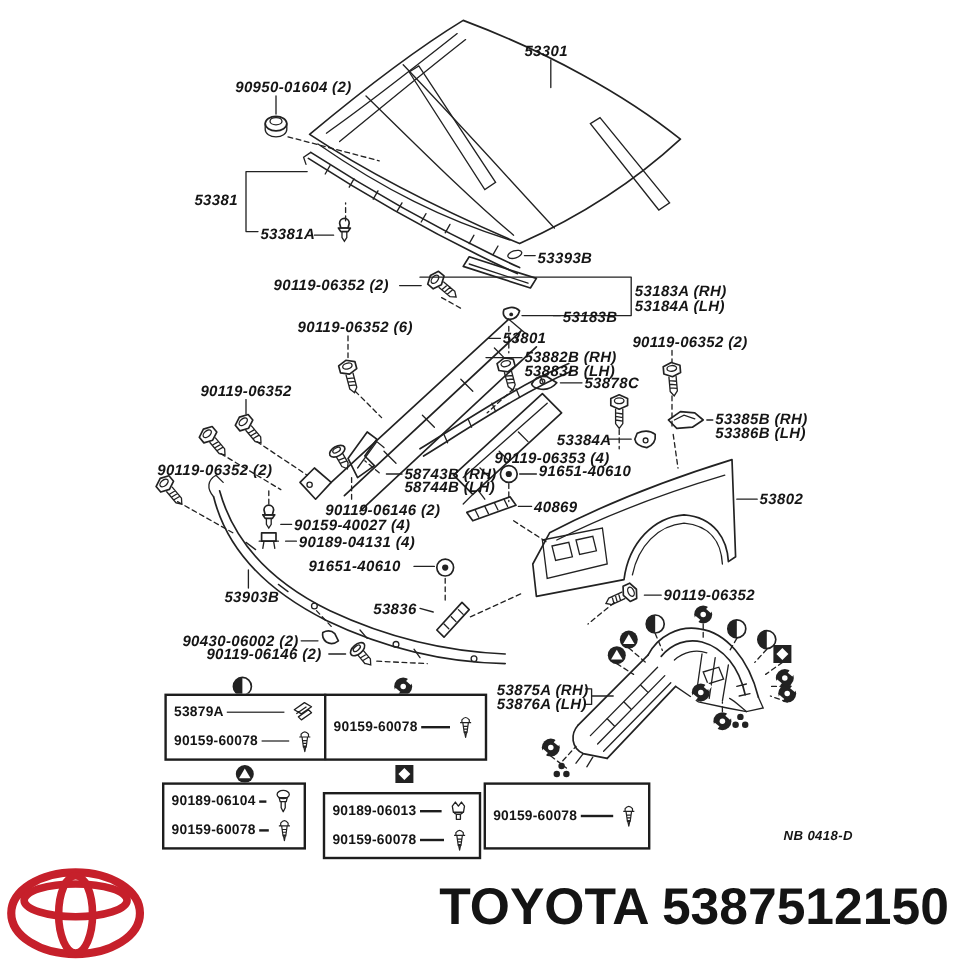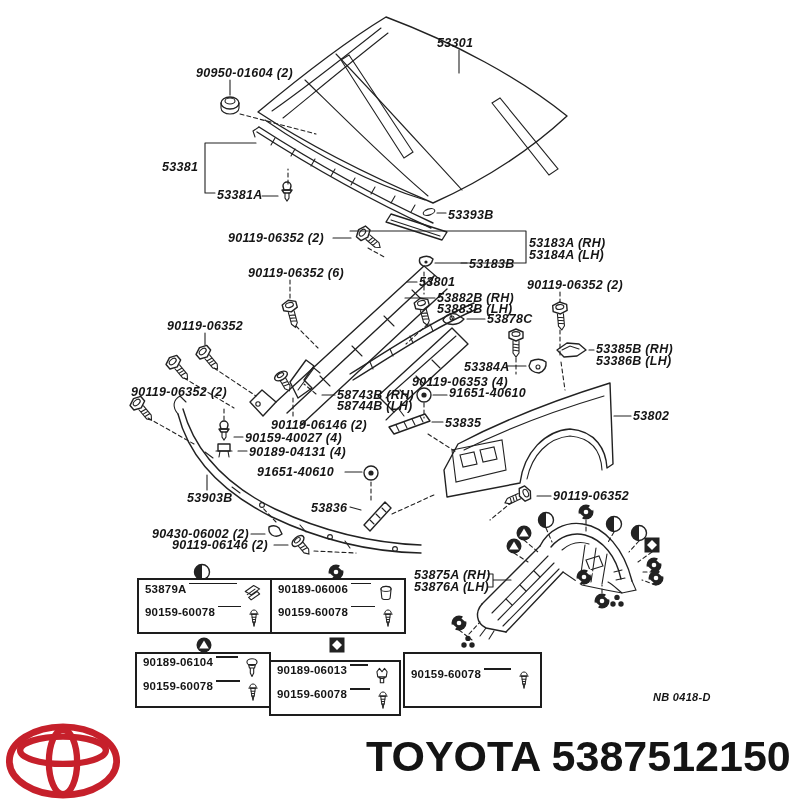--- a/index.html
+++ b/index.html
@@ -3,21 +3,21 @@
 <meta charset="utf-8">
 <style>
   html,body{margin:0;padding:0;background:#fff;}
   .canvas{position:relative;width:800px;height:800px;background:#ffffff;overflow:hidden;
           font-family:"Liberation Sans",sans-serif;color:#1a1a1a;}
   .art{position:absolute;left:0;top:0;}
   .lb{position:absolute;font-size:12.5px;font-weight:700;letter-spacing:.3px;white-space:nowrap;color:#151515;font-style:italic;}
   .lb.sm{font-size:11px;padding-left:44px;}
   .tcell{position:absolute;border:2px solid #1d1d1d;background:#fff;box-sizing:border-box;
          display:flex;flex-direction:column;justify-content:space-around;padding:2px 6px;}
-  .trow{display:flex;width:100%;}
+  .trow{display:flex;align-items:center;width:100%;}
   .tlabel{font-size:11.5px;font-weight:700;white-space:nowrap;letter-spacing:.2px;color:#151515;}
   .lead{flex:1;height:1.6px;background:#1d1d1d;margin:0 3px;min-width:5px;}
   .ticon{flex:0 0 auto;}
   .footer-text{position:absolute;left:366px;top:732px;font-size:43px;font-weight:700;
                letter-spacing:0;color:#141414;white-space:nowrap;}
   svg .ln{stroke:#222;stroke-width:1.4;fill:none;stroke-linecap:round;stroke-linejoin:round;}
   svg .tn{stroke:#222;stroke-width:1.1;fill:none;stroke-linecap:round;}
   svg .ds{stroke:#222;stroke-width:1.1;fill:none;stroke-dasharray:4 3;stroke-linecap:round;}
   svg .fl{fill:#222;stroke:none;}
 </style>
@@ -307,21 +307,21 @@
   <div class="lb" style="left:337px;top:399px">58744B (LH)</div>
   <div class="lb" style="left:131px;top:385px">90119-06352 (2)</div>
   <div class="lb" style="left:271px;top:418px">90119-06146 (2)</div>
   <div class="lb" style="left:245px;top:431px">90159-40027 (4)</div>
   <div class="lb" style="left:249px;top:445px">90189-04131 (4)</div>
   <div class="lb" style="left:257px;top:465px">91651-40610</div>
   <div class="lb" style="left:187px;top:491px">53903B</div>
   <div class="lb" style="left:311px;top:501px">53836</div>
   <div class="lb" style="left:152px;top:527px">90430-06002 (2)</div>
   <div class="lb" style="left:172px;top:538px">90119-06146 (2)</div>
-  <div class="lb" style="left:445px;top:416px">53835</div>
+  <div class="lb" style="left:445px;top:416px">40869</div>
   <div class="lb" style="left:633px;top:409px">53802</div>
   <div class="lb" style="left:553px;top:489px">90119-06352</div>
   <div class="lb" style="left:414px;top:568px">53875A (RH)</div>
   <div class="lb" style="left:414px;top:580px">53876A (LH)</div>
   <div class="lb sm" style="left:609px;top:691px">NB 0418-D</div>
 
   <div class="tcell" style="left:137px;top:578px;width:135px;height:56px">
     <div class="trow">
       <span class="tlabel">53879A</span>
       <span class="lead"></span>
@@ -333,37 +333,29 @@
       <span class="tlabel">90159-60078</span>
       <span class="lead"></span>
       <svg class="ticon" width="20" height="24" viewBox="0 0 26 26">
         <path d="M9,5 Q13,0 17,5 L17,8 L9,8 Z M7,8 H19 M10,8 h6 l-1.5,11 h-3 Z M10,12 h6 M10.5,15 h5 M11,18 h4 M12,19 l1,5 l1,-5" stroke="#222" stroke-width="1.3" fill="none" stroke-linejoin="round"></path>
       </svg>
     </div>
   </div>
 
   <div class="tcell" style="left:270px;top:578px;width:136px;height:56px">
     <div class="trow">
-      <span class="tlabel">90189-06006</span>
-      <span class="lead"></span>
-      <svg class="ticon" width="24" height="22" viewBox="0 0 26 26">
-        <path d="M7,7 a6,3 0 0 1 12,0 l-1,10 a5,2.5 0 0 1 -10,0 Z" stroke="#222" stroke-width="1.3" fill="none"></path>
-        <ellipse cx="13" cy="7" rx="6" ry="3" stroke="#222" stroke-width="1.1" fill="none"></ellipse>
-      </svg>
-    </div>
-    <div class="trow">
       <span class="tlabel">90159-60078</span>
       <span class="lead"></span>
       <svg class="ticon" width="20" height="24" viewBox="0 0 26 26">
         <path d="M9,5 Q13,0 17,5 L17,8 L9,8 Z M7,8 H19 M10,8 h6 l-1.5,11 h-3 Z M10,12 h6 M10.5,15 h5 M11,18 h4 M12,19 l1,5 l1,-5" stroke="#222" stroke-width="1.3" fill="none" stroke-linejoin="round"></path>
       </svg>
     </div>
   </div>
 
-  <div class="tcell" style="left:135px;top:652px;width:136px;height:56px">
+  <div class="tcell" style="left:135px;top:652px;width:120px;height:56px">
     <div class="trow">
       <span class="tlabel">90189-06104</span>
       <span class="lead"></span>
       <svg class="ticon" width="22" height="24" viewBox="0 0 26 26">
         <ellipse cx="13" cy="6" rx="6" ry="4" stroke="#222" stroke-width="1.3" fill="none"></ellipse>
         <path d="M9,9 h8 l-1,4 h-6 Z M11,13 v6 l2,4 l2,-4 v-6" stroke="#222" stroke-width="1.3" fill="none" stroke-linejoin="round"></path>
       </svg>
     </div>
     <div class="trow">
       <span class="tlabel">90159-60078</span>

